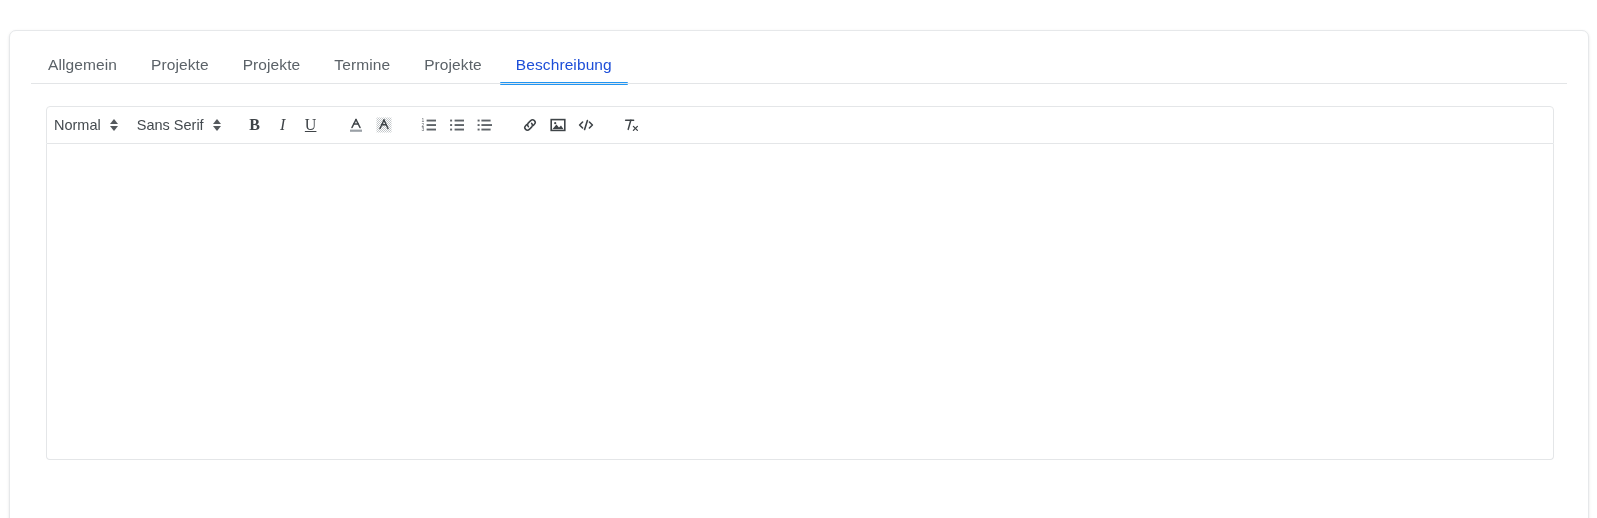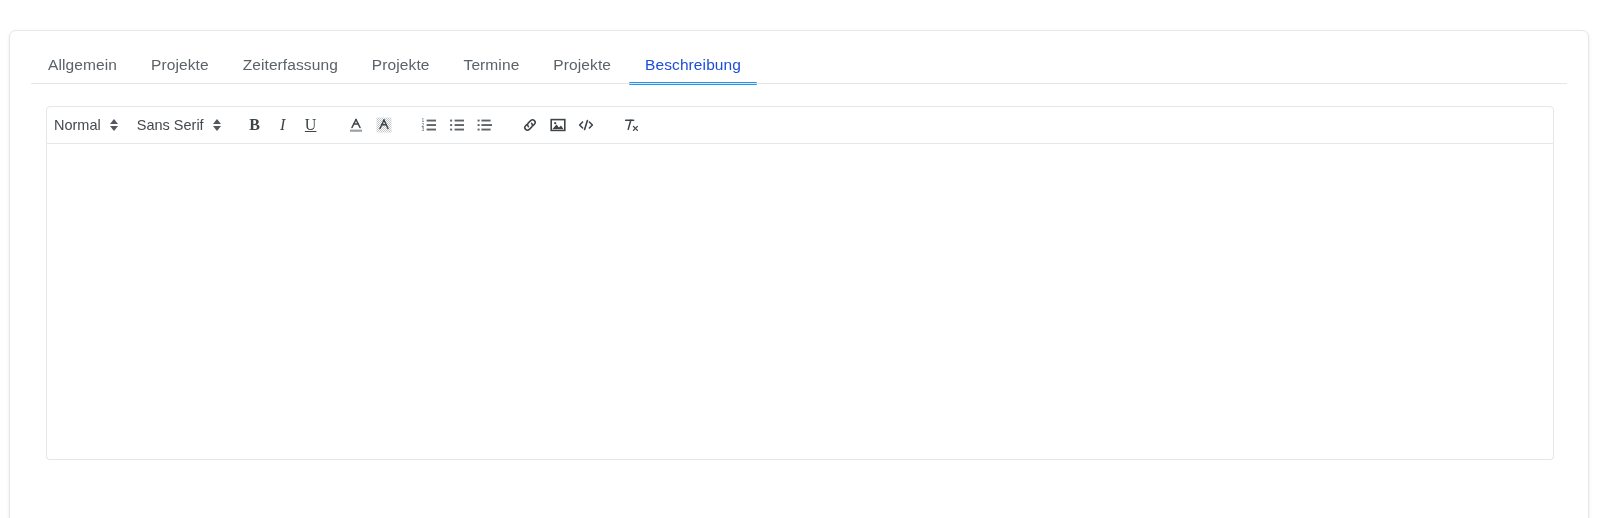--- a/index.html
+++ b/index.html
@@ -144,21 +144,20 @@
   .glyph-u { font-family: "Liberation Serif", serif; font-size: 16px; color: #3f4448; text-decoration: underline; }
 </style>
 </head>
 <body>
 
 <div id="card">
 
   <div id="tabstrip">
     <button class="tab">Allgemein</button>
     <button class="tab">Projekte</button>
-    <button class="tab">Zeiterfassung</button>
     <button class="tab">Projekte</button>
     <button class="tab">Termine</button>
     <button class="tab">Projekte</button>
     <button class="tab active">Beschreibung</button>
   </div>
   <div id="tab-divider"></div>
 
   <div id="editor-shell">
 
     <div id="toolbar">

